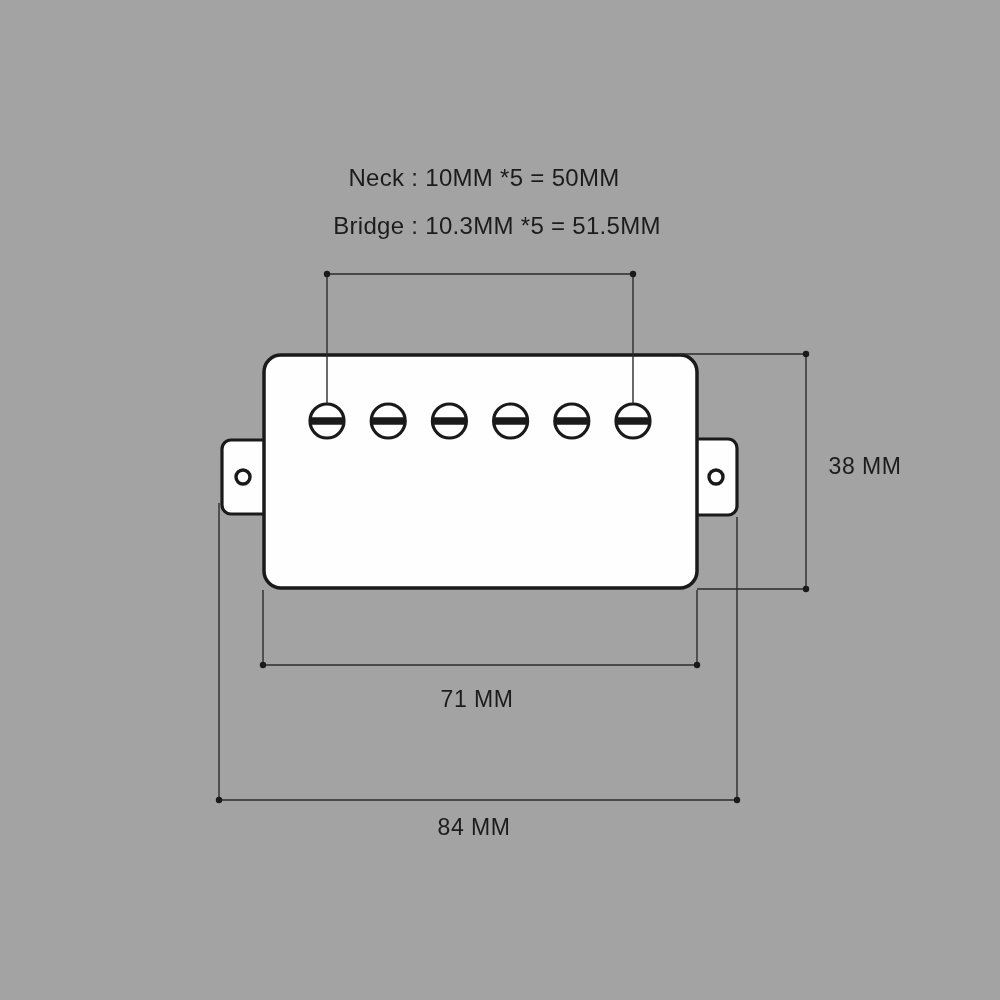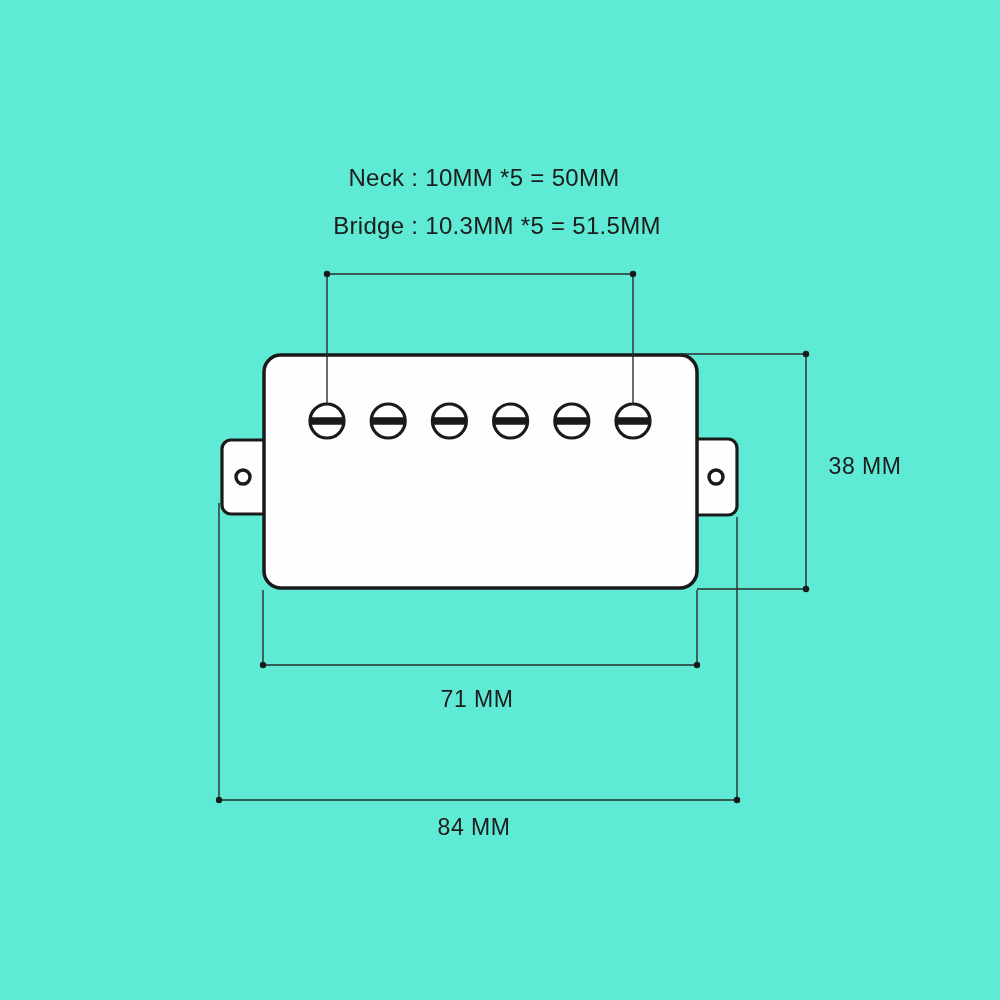--- a/index.html
+++ b/index.html
@@ -4,21 +4,21 @@
 <style>
   html, body {
     margin: 0;
     padding: 0;
     background: #ffffff;
   }
   .page {
     position: relative;
     width: 1000px;
     height: 1000px;
-    background: #5eead4;
+    background: #a3a3a3;
     overflow: hidden;
     font-family: "Liberation Sans", sans-serif;
   }
   svg {
     display: block;
   }
   text {
     font-family: "Liberation Sans", sans-serif;
     fill: #1c1c1c;
   }

